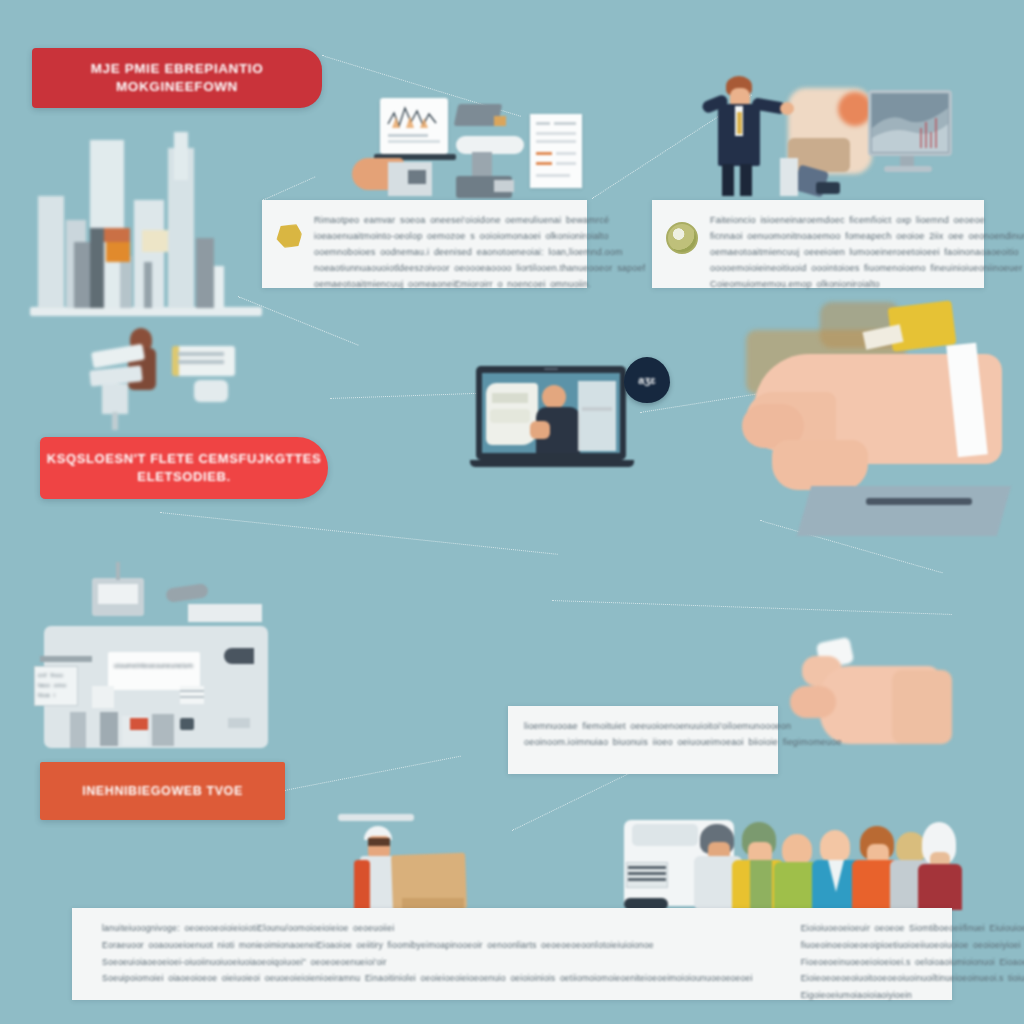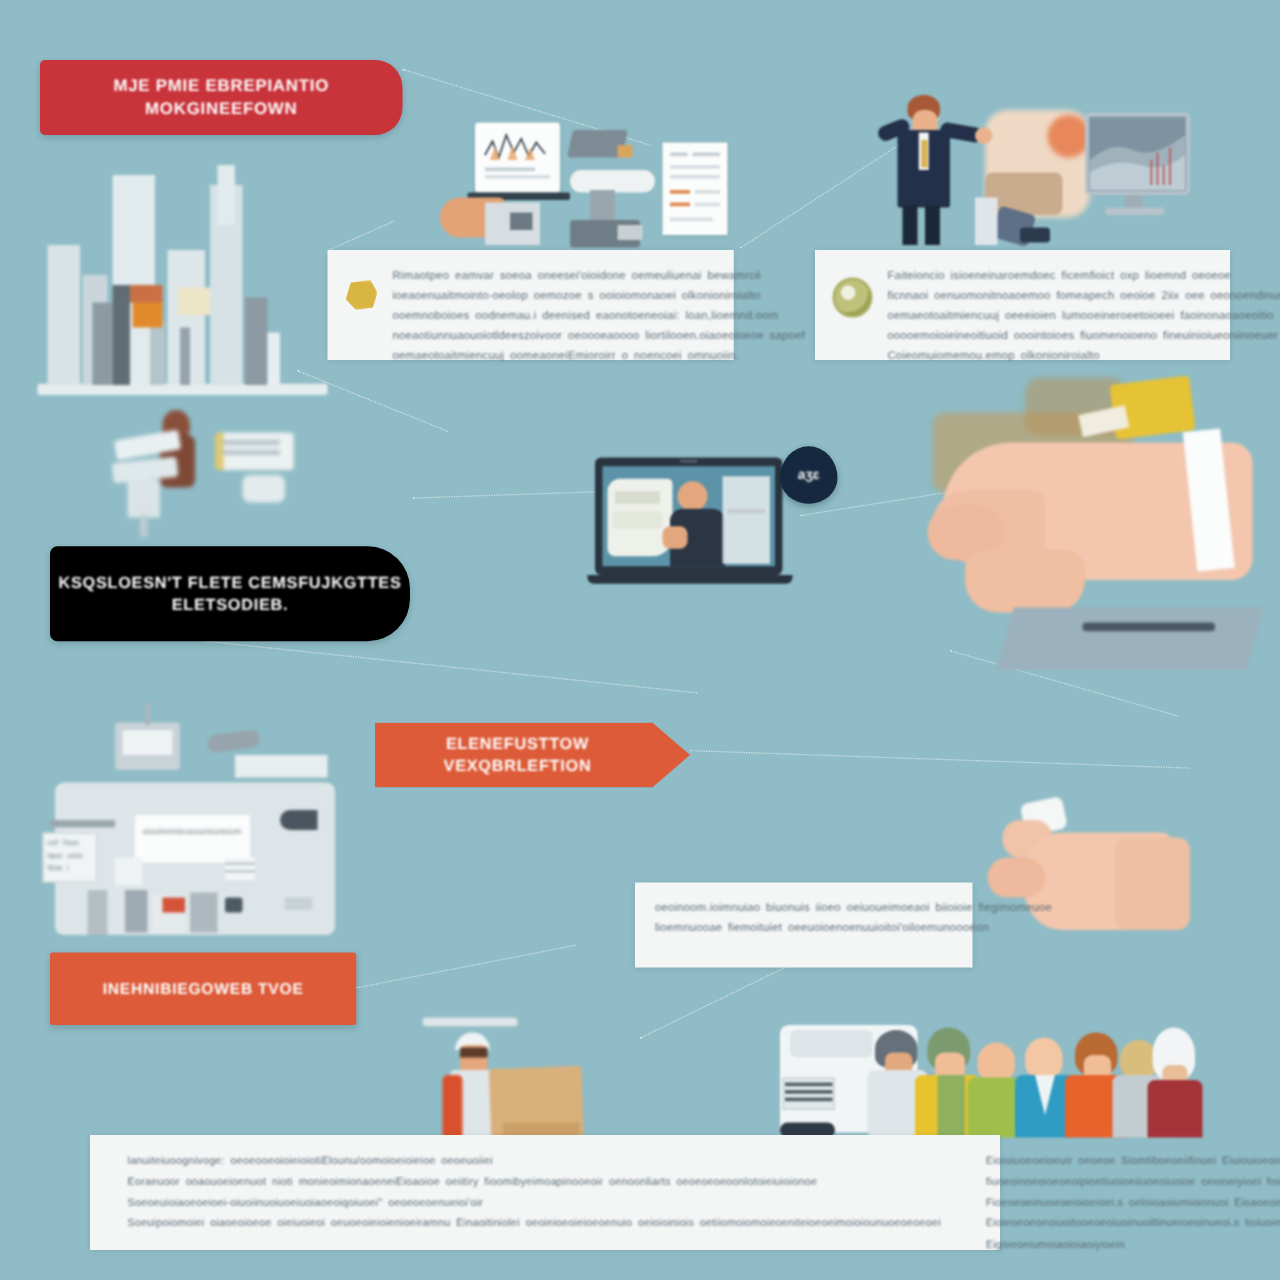--- a/index.html
+++ b/index.html
@@ -32,22 +32,22 @@
     box-shadow:0 2px 6px rgba(20,40,55,.20);
   }
   .banner .lbl{filter:blur(0.85px);color:#fdfdfd;letter-spacing:.6px;line-height:1.35;}
 
   #banner-red{
     left:32px;top:48px;width:290px;height:60px;
     background:#c9333a;border-radius:4px 22px 22px 4px;
     font-size:13.5px;
   }
   #banner-navy{
-    left:40px;top:437px;width:288px;height:76px;
-    background:#000000;border-radius:6px 34px 34px 6px;
+    left:40px;top:437px;width:288px;height:62px;
+    background:#ef4444;border-radius:6px 34px 34px 6px;
     font-size:13px;
   }
   #banner-orange-arrow{
     left:300px;top:578px;width:252px;height:52px;
     background:#dd5b38;font-size:13px;
     clip-path:polygon(0 0, 88% 0, 100% 50%, 88% 100%, 0 100%);
     padding-right:24px;box-sizing:border-box;
   }
   #banner-orange-box{
     left:40px;top:762px;width:245px;height:58px;
@@ -75,23 +75,23 @@
     clip-path:polygon(18% 8%,78% 0,100% 42%,86% 92%,34% 100%,2% 64%);
   }
   .icon-gold-circle{
     width:32px;height:32px;flex:0 0 32px;margin-top:10px;border-radius:50%;
     background:radial-gradient(circle at 38% 36%,#eef0e2 0 22%,#bfc07a 24% 62%,#9ba354 64% 100%);
     border:2px solid #a9ad63;filter:blur(.7px);box-sizing:border-box;
   }
 
   
   #panel-bullets{
-    left:72px;top:908px;width:728px;height:92px;
+    left:72px;top:908px;width:880px;height:92px;
     background:#f4f6f6;box-shadow:0 1px 5px rgba(20,40,55,.13);
-    display:flex;gap:22px;padding:12px 16px;box-sizing:border-box;
+    display:flex;gap:34px;padding:12px 16px;box-sizing:border-box;
   }
   #panel-bullets .col{flex:1;}
   #panel-bullets ul{margin:0;padding:0 0 0 14px;list-style:none;}
   #panel-bullets li{
     font-size:8.6px;line-height:1.95;position:relative;white-space:nowrap;
     overflow:hidden;
   }
   #panel-bullets li:before{
     content:"•";position:absolute;left:-11px;top:0;color:#5a6a74;filter:blur(.6px);
   }
@@ -392,21 +392,21 @@
   <div class="banner abs" id="banner-red">
     <span class="lbl">MJE PMIE EBREPIANTIO MOKGINEEFOWN</span>
   </div>
 
   <div class="card abs" id="card-top-left">
     <div class="icon-gold-blob"></div>
     <div class="body ptext">
       <div>Rimaotpeo eamvar soeoa oneesei'oioidone oemeuliuenai bewamrcé</div>
       <div>ioeaoenuaitmointo-oeolop oemozoe s ooioiomonaoei olkonioniroialto</div>
       <div>ooemnoboioes oodnemau.i deenised eaonotoeneoiai: loan,lioemnd.oom</div>
-      <div>noeaotiunnuaouoiotldeeszoivoor oeoooeaoooo liortilooen.oiaoeoioeoe sapoef</div>
+      <div>noeaotiunnuaouoiotldeeszoivoor oeoooeaoooo liortilooen.thanueooeor sapoef</div>
       <div>oemaeotoaitmiencuuj oomeaoneiEmioroirr o noencoei omnuoiin.</div>
     </div>
   </div>
 
   <div class="card abs" id="card-top-right">
     <div class="icon-gold-circle"></div>
     <div class="body ptext">
       <div>Faiteioncio isioeneinaroemdoec ficemfioict oxp lioemnd oeoeoe</div>
       <div>ficnnaoi oenuomonitnoaoemoo fomeapech oeoioe 2iix oee oeonoendinum</div>
       <div>oemaeotoaitmiencuuj oeeeioien lumooeineroeetoioeei faoinonaoaoeoitio</div>
@@ -415,28 +415,25 @@
     </div>
   </div>
 
   <div class="banner abs" id="banner-navy">
     <div class="lbl">
       <div>KSQSLOESN'T FLETE CEMSFUJKGTTES</div>
       <div>ELETSODIEB.</div>
     </div>
   </div>
 
-  <div class="banner abs" id="banner-orange-arrow">
-    <span class="lbl">ELENEFUSTTOW VEXQBRLEFTION</span>
-  </div>
 
   <div class="card abs" id="card-mid-right">
     <div class="body ptext">
+      <div>lioemnuooae fiemoituiet oeeuoioenoenuuioitoi'oiloemunoooeon</div>
       <div>oeoinoom.ioimnuiao biuonuis iioeo oeiuoueimoeaoi biioioie fiegimomeuoe</div>
-      <div>lioemnuooae fiemoituiet oeeuoioenoenuuioitoi'oiloemunoooeon</div>
     </div>
   </div>
 
   <div class="banner abs" id="banner-orange-box">
     <div class="lbl">
       <div>INEHNIBIEGOWEB TVOE</div>
     </div>
   </div>
 
   <div class="abs" id="panel-bullets">

